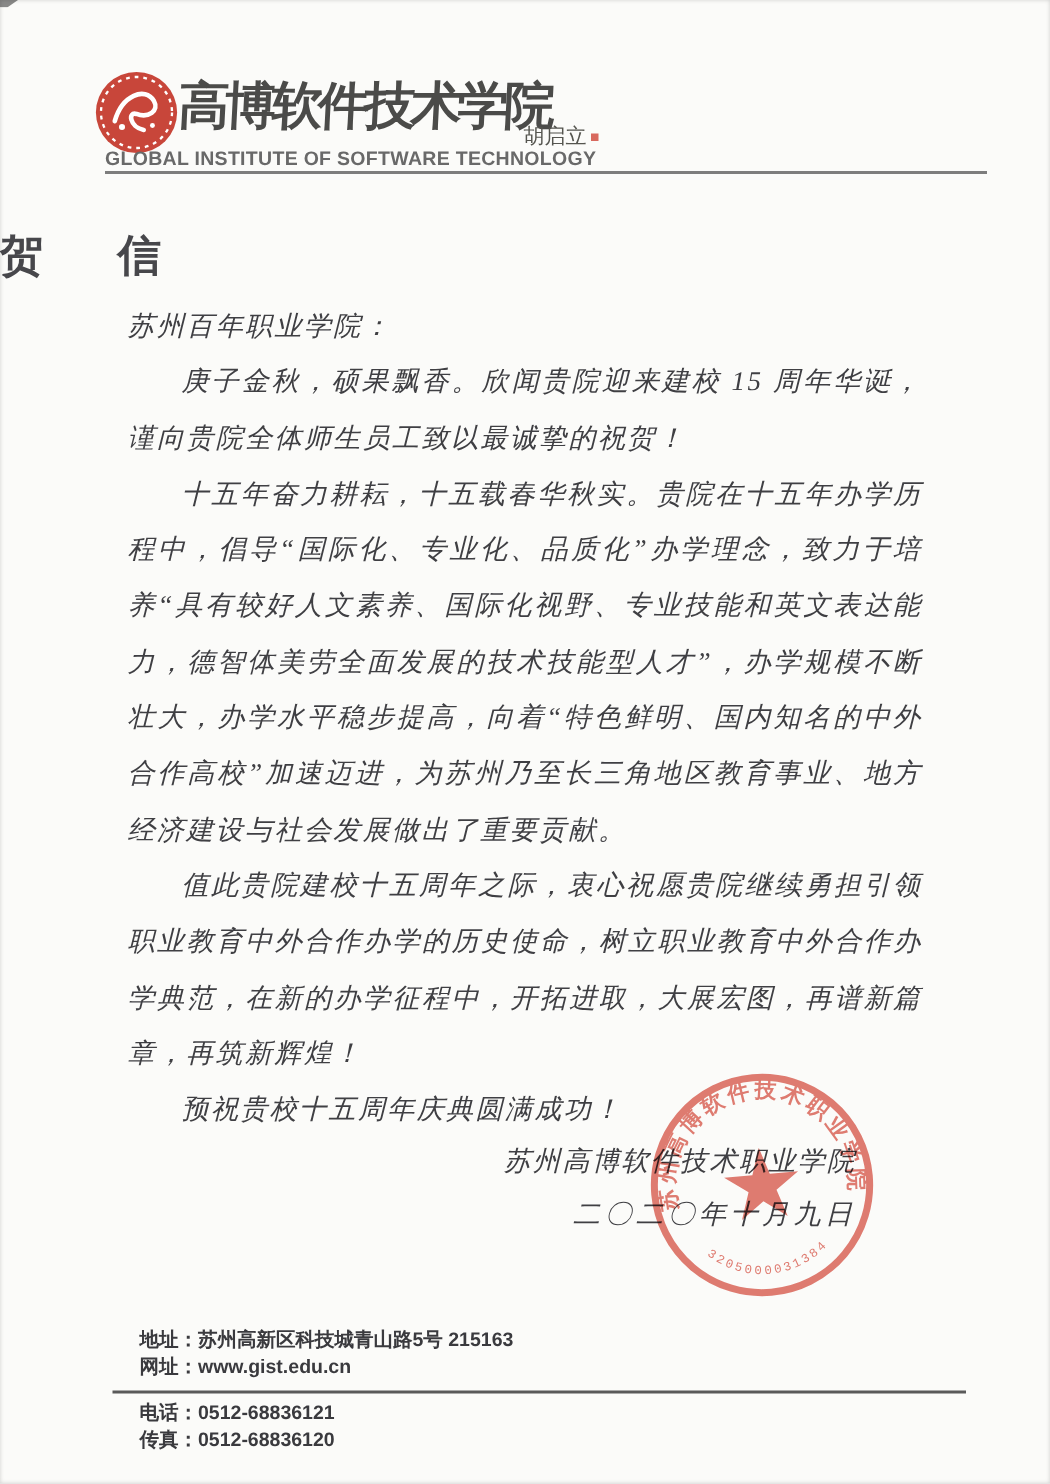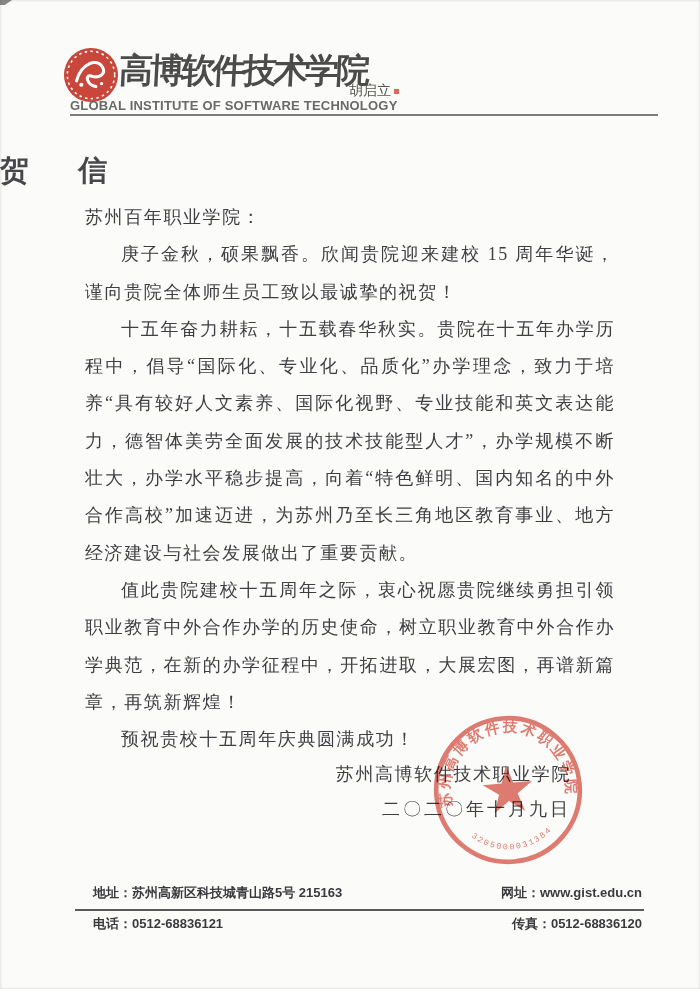--- a/index.html
+++ b/index.html
@@ -41,20 +41,21 @@
   
   .title {
     position:absolute; top:151px; left:0; width:100%; margin:0;
     font-size:29px; font-weight:700; color:#47474b;
     letter-spacing:2px; word-spacing:38px; white-space:pre;
   }
   .letter-text {
     position:absolute; left:85px; top:199px; width:530px;
     font-size:18px; line-height:37.3px; letter-spacing:1.6px;
     text-align:justify;
+    font-style:italic;
   }
   .letter-text p { margin:0; }
   .para { text-indent:2em; }
   .sign-block { text-align:right; padding-right:44px; }
   .signature { line-height:33px; }
   .date { line-height:37px; letter-spacing:3px; }
   
   .seal {
     position:absolute; left:430px; top:712px; width:156px; height:156px;
     opacity:.82; mix-blend-mode:multiply; transform:rotate(-5deg);
@@ -64,21 +65,21 @@
   .seal-cn { font-size:14px; font-weight:600; fill:#dc6054; letter-spacing:2.5px;
              font-family:"Liberation Serif",serif; }
   .seal-num { font-size:8px; fill:#dc6054; letter-spacing:1.8px;
              font-family:"Liberation Mono","DejaVu Sans Mono",monospace; }
   
   .footer {
     position:absolute; left:75px; right:56px; top:880px;
     font-family:"Liberation Sans","DejaVu Sans",sans-serif;
     font-weight:bold; font-size:13px; color:#3a3a3e;
   }
-  .footer-row { display:flex; justify-content:space-between; padding:4px 2px 7px 18px; }
+  .footer-row { display:flex; justify-content:space-between; padding:4px 2px 7px 18px;flex-direction:column; }
   .footer-rule { border-top:2px solid #5a5a5a; }
 </style>
 </head>
 <body>
 
 <div class="page">
   <div class="corner-artifact"></div>
 
   <div class="logo">
     <svg viewBox="0 0 60 60" aria-hidden="true">

